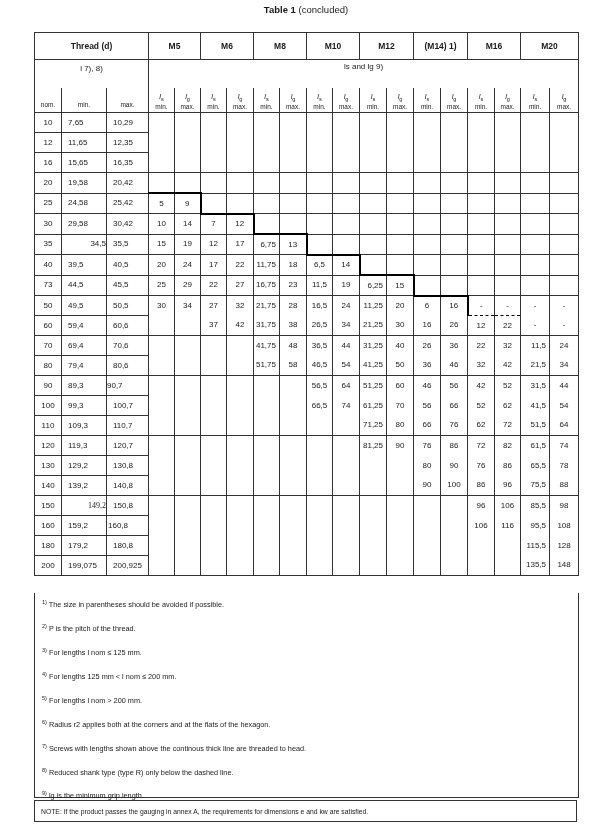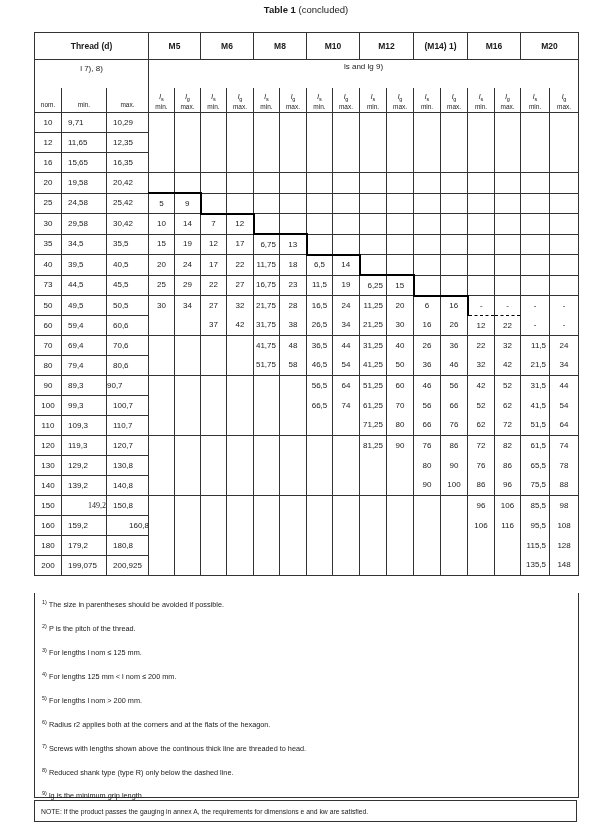--- a/index.html
+++ b/index.html
@@ -87,21 +87,21 @@
         <td class="colhdr" style="border-top: none;"><i>l</i><sub>g</sub><br>max.</td>
         <td class="colhdr" style="border-top: none;"><i>l</i><sub>s</sub><br>min.</td>
         <td class="colhdr" style="border-top: none;"><i>l</i><sub>g</sub><br>max.</td>
         <td class="colhdr" style="border-top: none;"><i>l</i><sub>s</sub><br>min.</td>
         <td class="colhdr" style="border-top: none;"><i>l</i><sub>g</sub><br>max.</td>
       </tr>
   </tbody>
     <tbody id="tbody">
       <tr>
         <td>10</td>
-        <td style="text-align: left; padding-left: 6px;">9,71</td>
+        <td style="text-align: left; padding-left: 6px;">7,65</td>
         <td style="text-align: left; padding-left: 6px;">10,29</td>
         <td style="border-top: none; border-bottom: none;"></td>
         <td style="border-top: none; border-bottom: none;"></td>
         <td style="border-top: none; border-bottom: none;"></td>
         <td style="border-top: none; border-bottom: none;"></td>
         <td style="border-top: none; border-bottom: none;"></td>
         <td style="border-top: none; border-bottom: none;"></td>
         <td style="border-top: none; border-bottom: none;"></td>
         <td style="border-top: none; border-bottom: none;"></td>
         <td style="border-top: none; border-bottom: none;"></td>
@@ -213,21 +213,21 @@
         <td></td>
         <td></td>
         <td></td>
         <td></td>
         <td></td>
         <td></td>
         <td></td>
       </tr>
       <tr>
         <td>35</td>
-        <td style="text-align: left; padding-left: 6px;">34,5</td>
+        <td style="text-align: right; padding-left: 6px;">34,5</td>
         <td style="text-align: left; padding-left: 6px;">35,5</td>
         <td>15</td>
         <td>19</td>
         <td class="dash-t">12</td>
         <td class="dash-t">17</td>
         <td class="thick-t right">6,75</td>
         <td class="thick-t thick-r">13</td>
         <td></td>
         <td></td>
         <td></td>
@@ -508,21 +508,21 @@
         <td style="border-bottom: none;"></td>
         <td style="border-bottom: none;"></td>
         <td style="border-bottom: none;">96</td>
         <td style="border-bottom: none;">106</td>
         <td class="right" style="border-bottom: none;">85,5</td>
         <td style="border-bottom: none;">98</td>
       </tr>
       <tr>
         <td>160</td>
         <td style="text-align: left; padding-left: 6px;">159,2</td>
-        <td style="text-align: left; padding-left: 22px;">160,8</td>
+        <td style="text-align: left; padding-left: 1px;">160,8</td>
         <td style="border-top: none; border-bottom: none;"></td>
         <td style="border-top: none; border-bottom: none;"></td>
         <td style="border-top: none; border-bottom: none;"></td>
         <td style="border-top: none; border-bottom: none;"></td>
         <td style="border-top: none; border-bottom: none;"></td>
         <td style="border-top: none; border-bottom: none;"></td>
         <td style="border-top: none; border-bottom: none;"></td>
         <td style="border-top: none; border-bottom: none;"></td>
         <td style="border-top: none; border-bottom: none;"></td>
         <td style="border-top: none; border-bottom: none;"></td>

